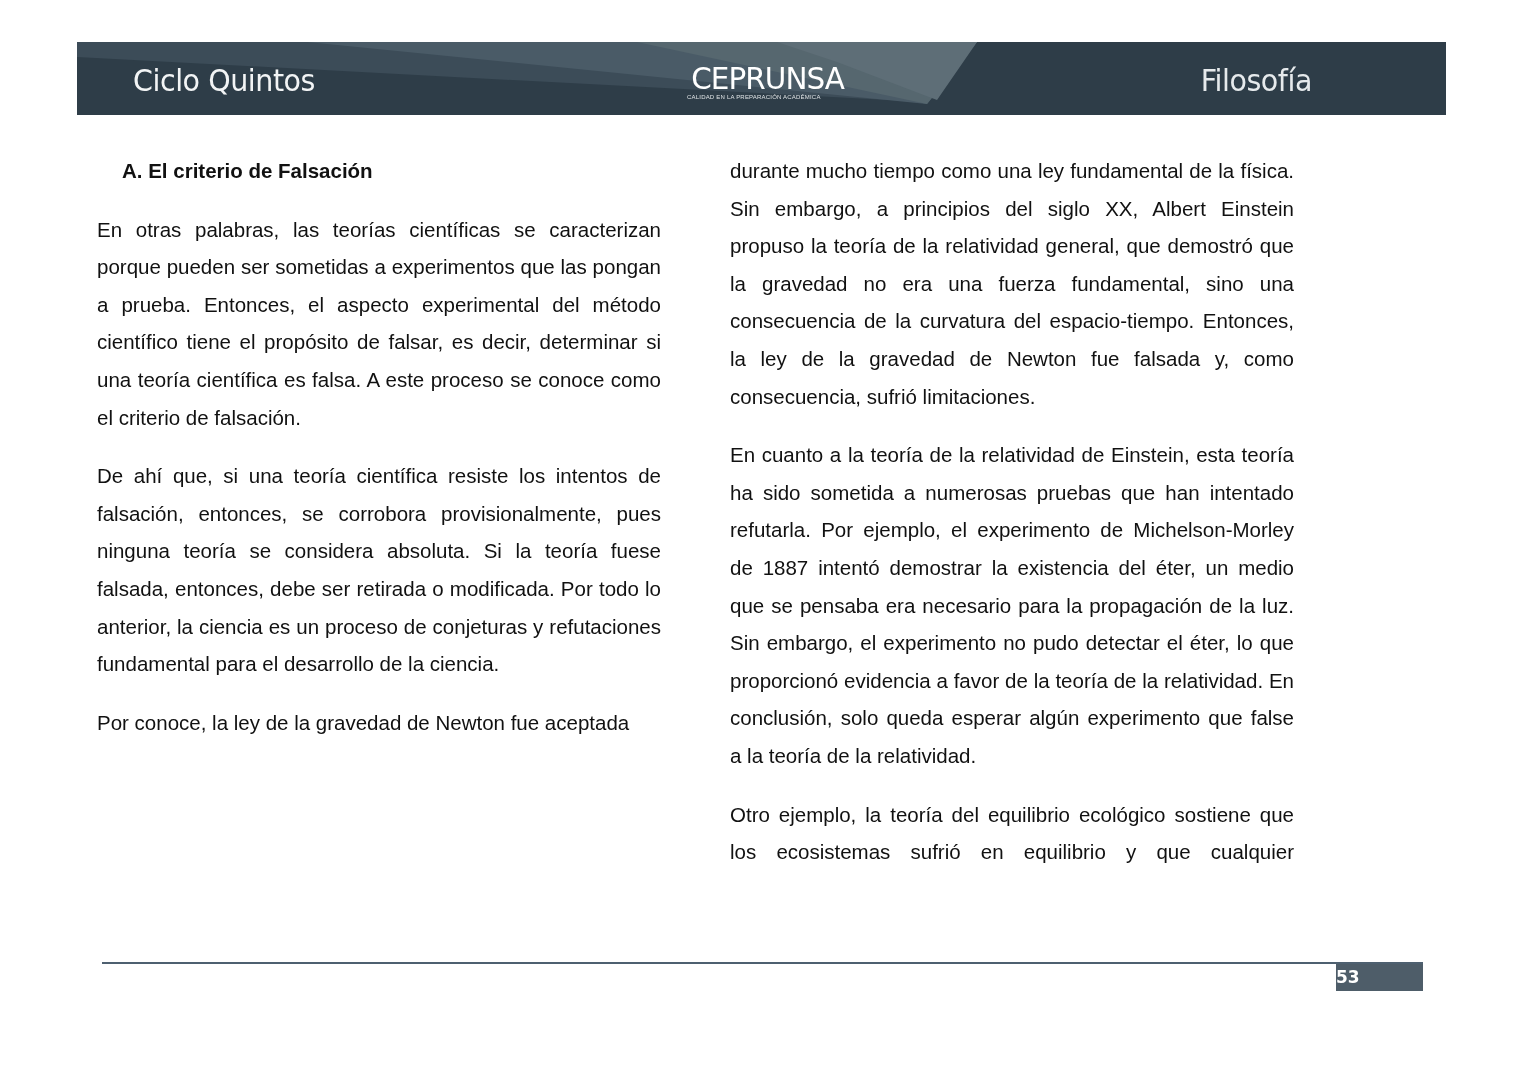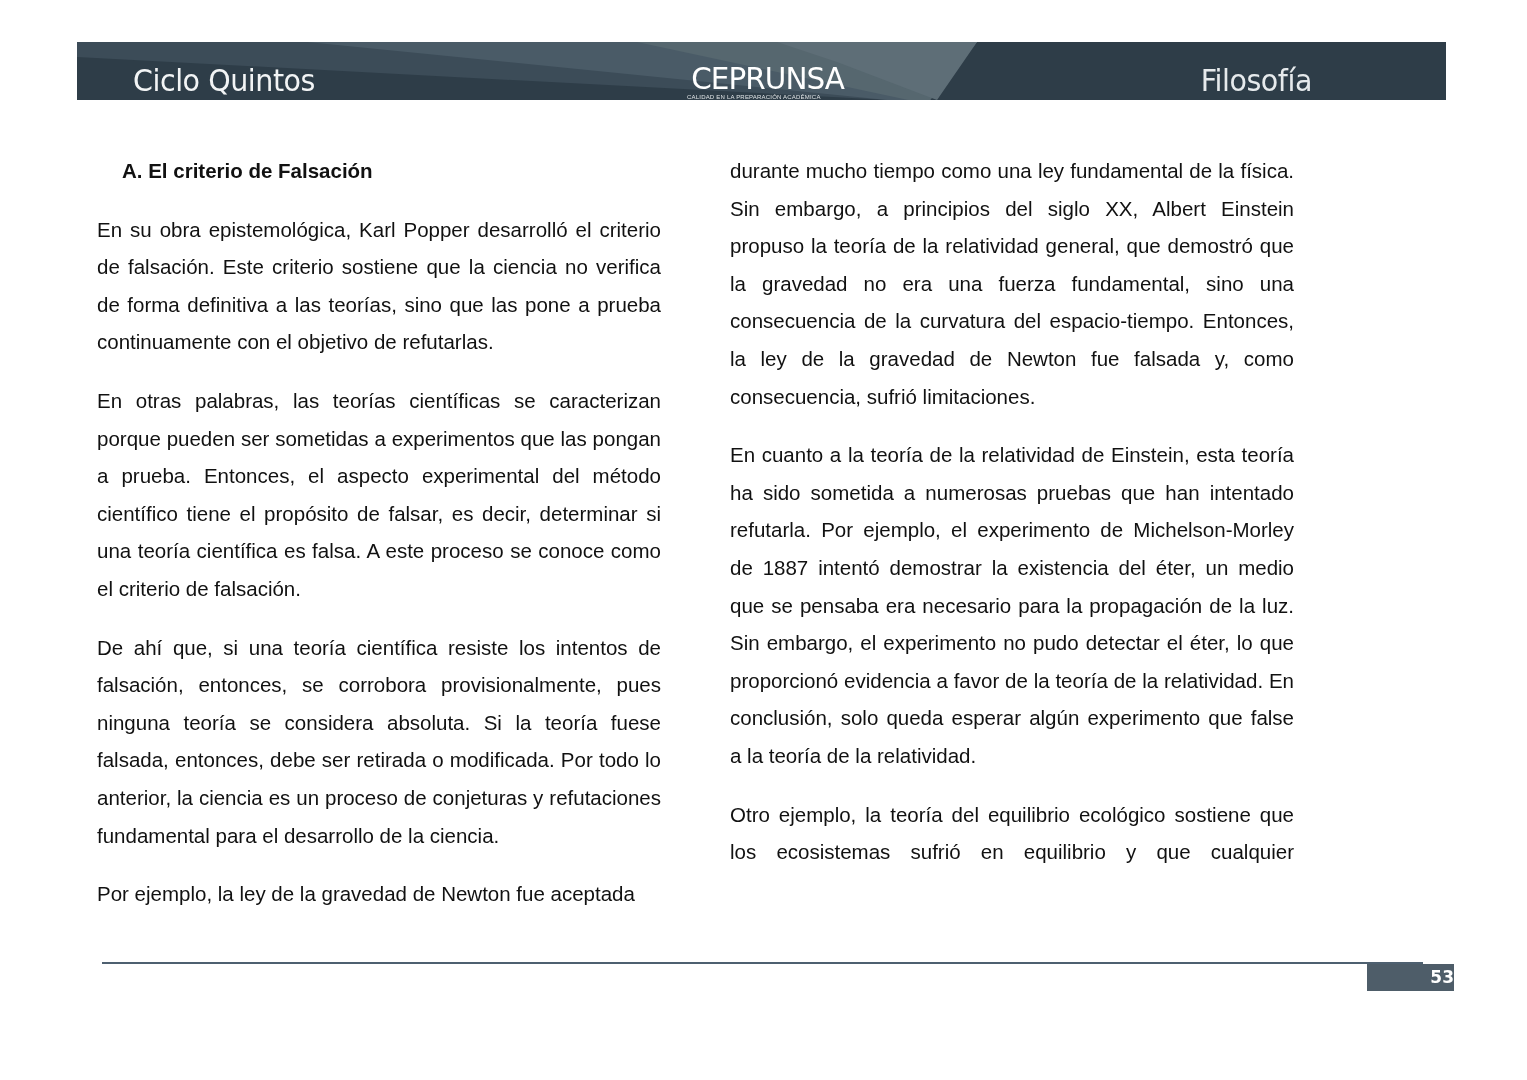--- a/index.html
+++ b/index.html
@@ -1,18 +1,18 @@
 <!DOCTYPE html>
 <html><head>
 <meta charset="utf-8">
 <style>
   html, body { margin: 0; padding: 0; background: #ffffff; }
   body { width: 1527px; height: 1080px; position: relative; overflow: hidden; font-family: "Liberation Sans", sans-serif; color: #111; }
   .header {
-    position: absolute; left: 77px; top: 42px; width: 1369px; height: 58px;
+    position: absolute; left: 77px; top: 42px; width: 1369px; height: 73px;
     background: #2e3d48; overflow: hidden;
   }
   .header svg.bg { position: absolute; left: 0; top: 0; }
   .header .left-title {
     position: absolute; left: 56px; top: 20px; font-size: 31px; color: #f2f4f5;
     font-family: "DejaVu Sans", sans-serif; font-weight: normal; letter-spacing: -0.5px;
     transform: scaleX(0.92); transform-origin: left center;
   }
   .header .right-title {
     position: absolute; right: 134px; top: 20px; font-size: 31px; color: #e6eaec;
@@ -27,21 +27,21 @@
   .col p { margin: 0 0 21px 0; }
   .col-left { left: 77px; top: 152px; width: 564px; margin-left: 20px; }
   .col-right { left: 730px; top: 152px; width: 564px; }
   .section-title { font-weight: bold; font-size: 20.5px; margin: 0 0 21px 25px; line-height: 37.6px; text-align: left; }
   .last-line-just { text-align-last: justify; }
 
   .footer-rule { position: absolute; left: 102px; top: 962px; width: 1321px; height: 2px; background: #4e6070; }
   .page-num {
     position: absolute; left: 1336px; top: 964px; width: 87px; height: 27px;
     background: #4e5d69; color: #ffffff; font-weight: bold; font-size: 17px;
-    text-align: right; line-height: 27px; font-family: "DejaVu Sans", sans-serif; margin-left: 31px;
+    text-align: left; line-height: 27px; font-family: "DejaVu Sans", sans-serif;
   }
 </style>
 </head>
 <body>
 
 <div class="header">
   <svg class="bg" width="1369" height="73" viewBox="0 0 1369 73">
     <polygon points="0,0 900,0 850,60 0,15" fill="#3c4c58"></polygon>
     <polygon points="230,0 900,0 850,62" fill="#4a5b67"></polygon>
     <polygon points="560,0 900,0 850,62" fill="#56676f"></polygon>
@@ -50,24 +50,23 @@
   <div class="left-title">Ciclo Quintos</div>
   <div class="logo">
     <div class="brand">CEPRUNSA</div>
     <div class="tagline">CALIDAD EN LA PREPARACIÓN ACADÉMICA</div>
   </div>
   <div class="right-title">Filosofía</div>
 </div>
 
 <div class="col col-left">
   <div class="section-title">A.  El criterio de Falsación</div>
-  <p>En su obra epistemológica, Karl Popper desarrolló el criterio de falsación. Este criterio sostiene que la ciencia no verifica de forma definitiva a las teorías, sino que las pone a prueba continuamente con el objetivo de refutarlas.</p>
   <p>En otras palabras, las teorías científicas se caracterizan porque pueden ser sometidas a experimentos que las pongan a prueba. Entonces, el aspecto experimental del método científico tiene el propósito de falsar, es decir, determinar si una teoría científica es falsa. A este proceso se conoce como el criterio de falsación.</p>
   <p>De ahí que, si una teoría científica resiste los intentos de falsación, entonces, se corrobora provisionalmente, pues ninguna teoría se considera absoluta. Si la teoría fuese falsada, entonces, debe ser retirada o modificada. Por todo lo anterior, la ciencia es un proceso de conjeturas y refutaciones fundamental para el desarrollo de la ciencia.</p>
-  <p>Por ejemplo, la ley de la gravedad de Newton fue aceptada</p>
+  <p>Por conoce, la ley de la gravedad de Newton fue aceptada</p>
 </div>
 
 <div class="col col-right">
   <p>durante mucho tiempo como una ley fundamental de la física. Sin embargo, a principios del siglo XX, Albert Einstein propuso la teoría de la relatividad general, que demostró que la gravedad no era una fuerza fundamental, sino una consecuencia de la curvatura del espacio-tiempo. Entonces, la ley de la gravedad de Newton fue falsada y, como consecuencia, sufrió limitaciones.</p>
   <p>En cuanto a la teoría de la relatividad de Einstein, esta teoría ha sido sometida a numerosas pruebas que han intentado refutarla. Por ejemplo, el experimento de Michelson-Morley de 1887 intentó demostrar la existencia del éter, un medio que se pensaba era necesario para la propagación de la luz. Sin embargo, el experimento no pudo detectar el éter, lo que proporcionó evidencia a favor de la teoría de la relatividad. En conclusión, solo queda esperar algún experimento que false a la teoría de la relatividad.</p>
   <p class="last-line-just">Otro ejemplo, la teoría del equilibrio ecológico sostiene que los ecosistemas sufrió en equilibrio y que cualquier</p>
 </div>
 
 <div class="footer-rule"></div>
 <div class="page-num">53</div>

